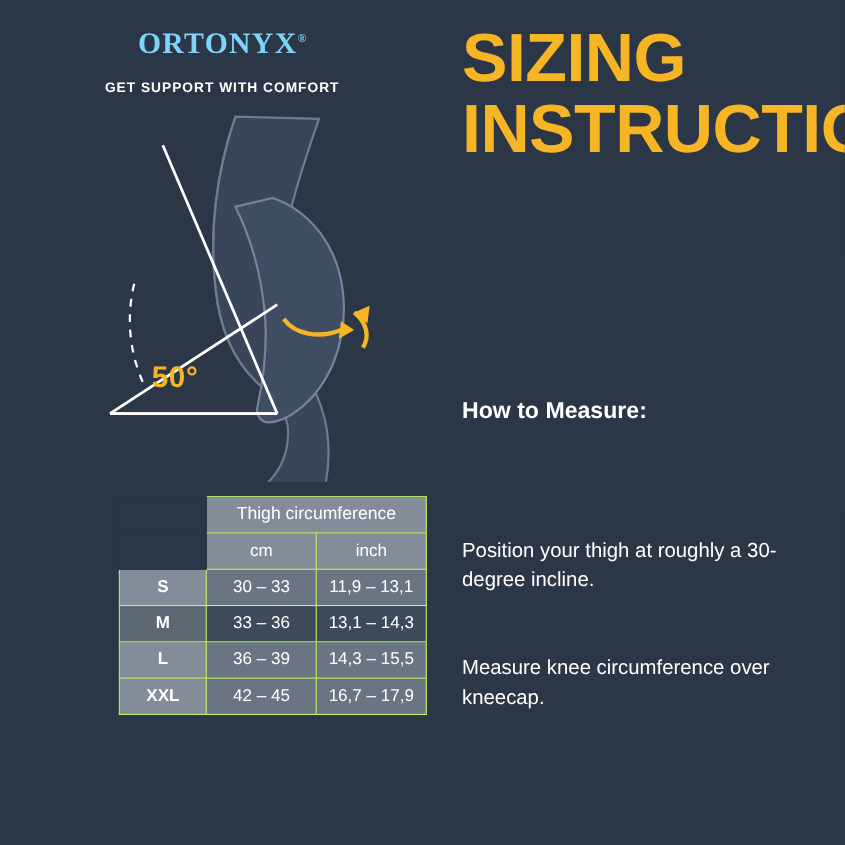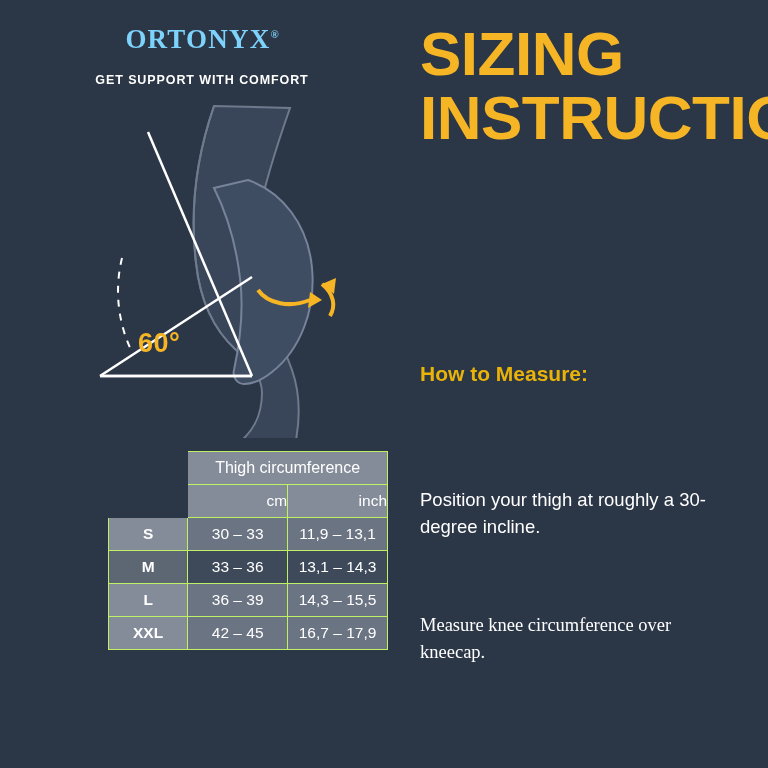--- a/index.html
+++ b/index.html
@@ -81,21 +81,21 @@
     font-weight: normal;
     text-align: center;
     height: 33px;
     padding: 0;
   }
   .c-label { width: 46px; }
   .c-cm { width: 116px; }
   .c-in { width: 118px; }
 
   .hdr-main { background: #848c99; font-size: 16px; }
-  .hdr-sub  { background: #848c99; text-align: right; }
+  .hdr-sub  { background: #848c99; }
   .blank    { background: #2b3646; border-color: #2b3646; }
   .row-a td { background: #6b7482; }
   .row-b td { background: #3e4a5a; }
   .size-a   { background: #848c99 !important; font-weight: bold; }
   .size-b   { background: #5d6673 !important; font-weight: bold; }
 
   
   .right {
     position: absolute;
     left: 420px; top: 0;
@@ -116,35 +116,35 @@
     left: 0; top: 212px;
     width: 330px;
     color: #8d97a4;
     font-size: 25px;
     font-weight: bold;
     line-height: 1.32;
   }
   .howto {
     position: absolute;
     left: 0; top: 362px;
-    color: #eab308;
+    color: #ffffff;
     font-size: 21px;
     font-weight: bold;
   }
   .para {
     position: absolute;
     left: 0;
     width: 320px;
     color: #ffffff;
     font-size: 18.5px;
     line-height: 1.45;
   }
   .p1 { top: 406px; }
   .p2 { top: 487px; }
-  .p3 { top: 612px; font-family: Liberation Serif, serif; }
+  .p3 { top: 594px; }
 </style>
 </head>
 <body>
 
 <div class="page">
 
   <div class="left">
 
     <div class="brand">
       <div class="brand-name">
@@ -181,21 +181,21 @@
 
         <g fill="none" stroke="#f5b525" stroke-width="4">
           <path d="M258 202 C268 216, 290 220, 310 212"></path>
           <path d="M322 196 C334 206, 336 218, 330 228"></path>
         </g>
         <g fill="#f5b525">
           <polygon points="310,204 322,212 308,220"></polygon>
           <polygon points="336,190 334,206 322,196"></polygon>
         </g>
       </svg>
-      <div class="angle-label">60°</div>
+      <div class="angle-label">50°</div>
     </div>
 
     <div class="table-wrap">
       <table>
         <tbody>
             <tr>
           <td class="c-label blank"></td>
           <td class="c-cm hdr-main" colspan="2">Thigh circumference</td>
         </tr>
         <tr>

